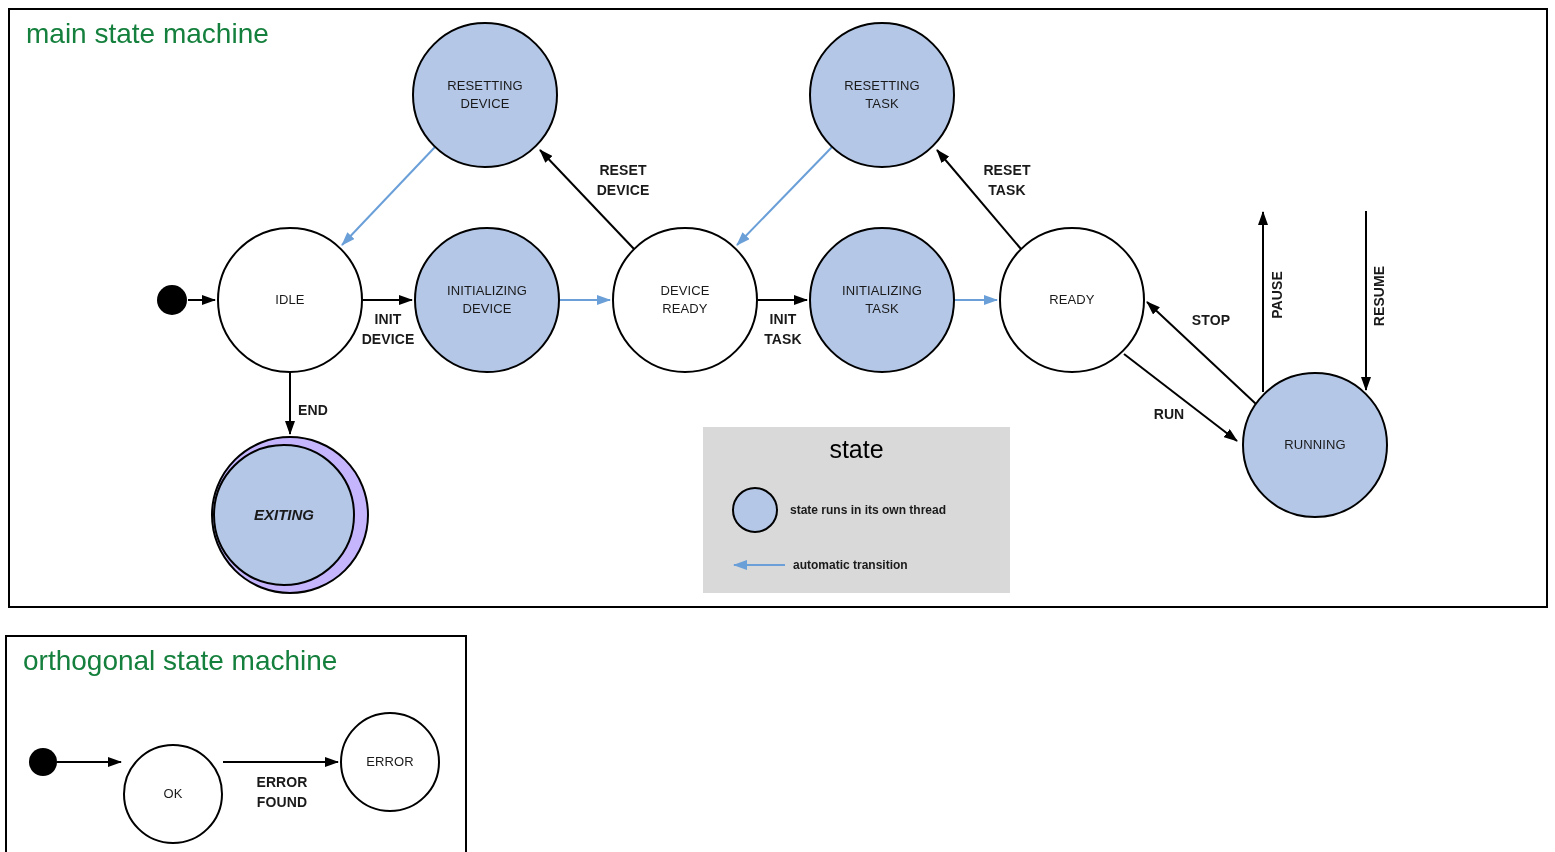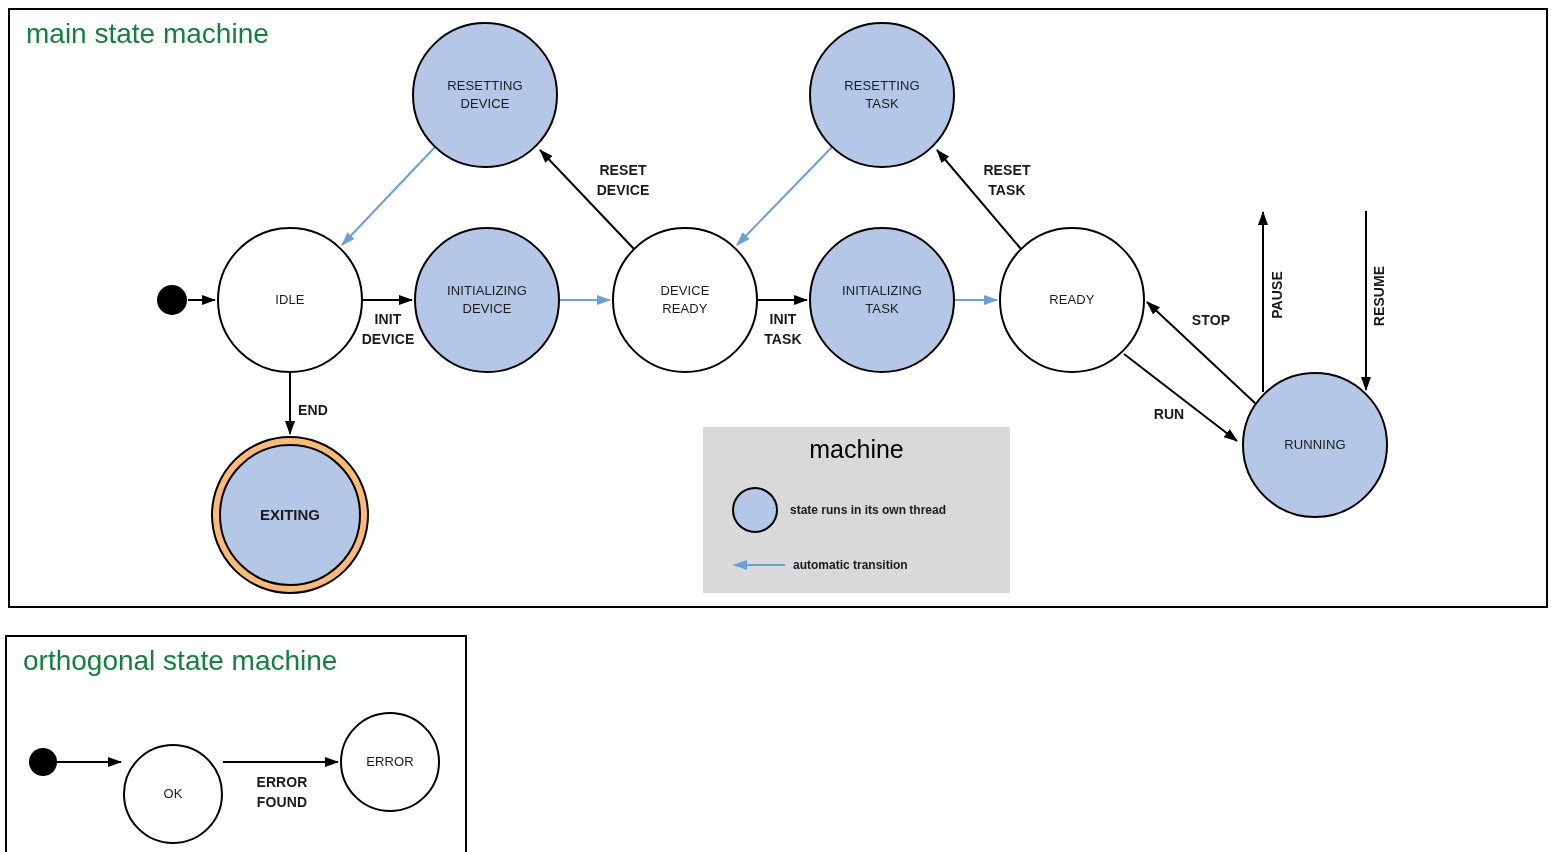--- a/index.html
+++ b/index.html
@@ -18,21 +18,21 @@
   .edge.u{stroke:var(--auto-arrow);}
   .mf-black{fill:var(--stroke);}
   .mf-blue{fill:var(--auto-arrow);}
   .panel{position:absolute;border:2px solid var(--stroke);background:transparent;box-sizing:border-box;}
   .panel-title{position:absolute;left:16px;top:8px;font-size:28px;font-weight:400;color:#15803d;white-space:nowrap;}
   .state{position:absolute;box-sizing:border-box;border:2px solid var(--stroke);border-radius:50%;
          background:#fff;display:flex;align-items:center;justify-content:center;text-align:center;
          font-size:13px;font-weight:400;line-height:1.35;white-space:pre-line;letter-spacing:0.1px;}
   .state.threaded{background:var(--thread-fill);}
   .final{position:absolute;box-sizing:border-box;border:2px solid var(--stroke);border-radius:50%;
-         background:#fdba74;display:flex;align-items:center;justify-content:center;}
+         background:#c4b5fd;display:flex;align-items:center;font-style:italic;}
   .final-inner{box-sizing:border-box;border:2px solid var(--stroke);border-radius:50%;
          background:var(--thread-fill);width:142px;height:142px;
          display:flex;align-items:center;justify-content:center;text-align:center;
          font-size:15px;font-weight:600;line-height:1.35;white-space:pre-line;}
   .dot{position:absolute;background:#000;border-radius:50%;}
   .tlabel{position:absolute;transform:translate(-50%,-50%);font-size:14px;font-weight:600;
           line-height:1.4;white-space:pre-line;text-align:center;letter-spacing:0.1px;}
   .tlabel.rot{transform:translate(-50%,-50%) rotate(-90deg);white-space:nowrap;}
   #legend{position:absolute;left:703px;top:427px;width:307px;height:166px;background:var(--legend-bg);}
   .legend-title{position:absolute;left:0;right:0;top:8px;text-align:center;font-size:25px;font-weight:400;color:#000;}
@@ -134,21 +134,21 @@
 TASK</div>
   <div class="tlabel" style="left:1211px;top:321px;">STOP</div>
   <div class="tlabel" style="left:1169px;top:415px;">RUN</div>
   <div class="tlabel rot" style="left:1278px;top:295px;">PAUSE</div>
   <div class="tlabel rot" style="left:1380px;top:296px;">RESUME</div>
   <div class="tlabel" style="left:313px;top:411px;">END</div>
   <div class="tlabel" style="left:282px;top:793px;">ERROR
 FOUND</div>
 
   <div id="legend">
-    <div class="legend-title">machine</div>
+    <div class="legend-title">state</div>
     <div class="legend-circle"></div>
     <div class="legend-text" style="left:87px;top:83px;">state runs in its own thread</div>
     <svg class="legend-arrow" width="60" height="14" viewBox="0 0 60 14" style="left:26px;top:131px;">
       <line class="edge u" x1="56" y1="7" x2="5" y2="7" marker-end="url(#mu)"></line>
     </svg>
     <div class="legend-text" style="left:90px;top:138px;">automatic transition</div>
   </div>
 
 </div>
 

